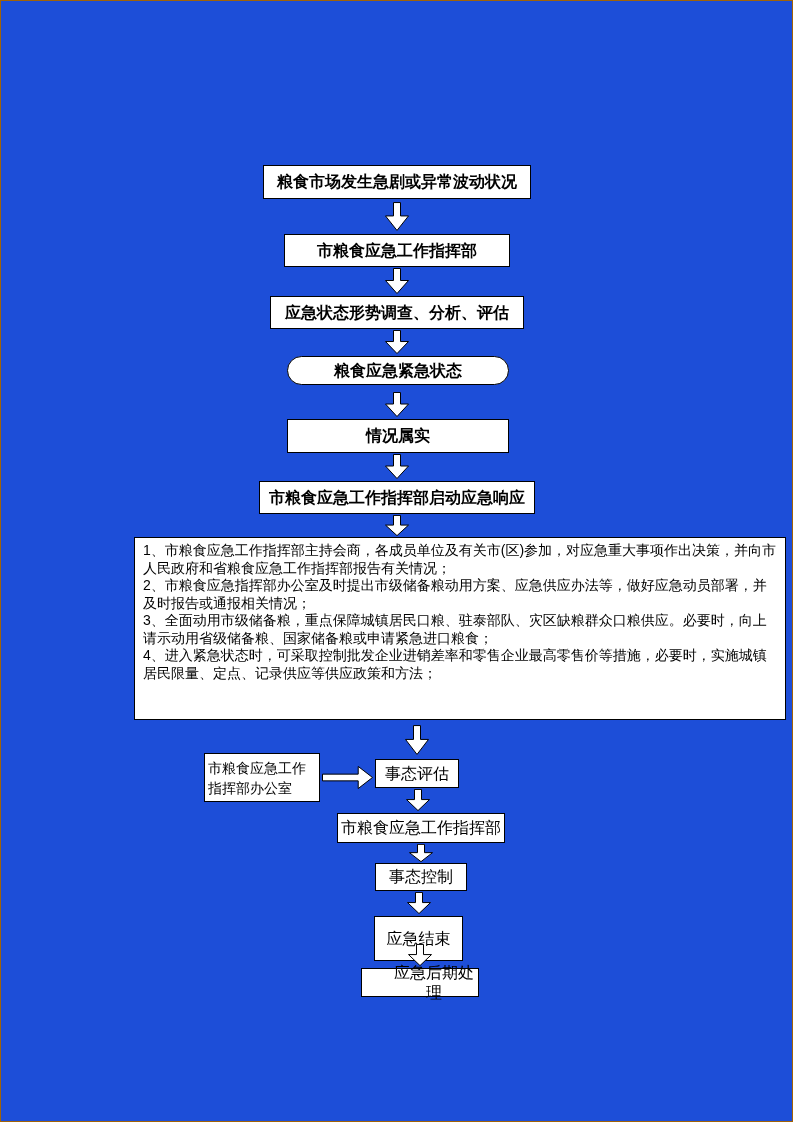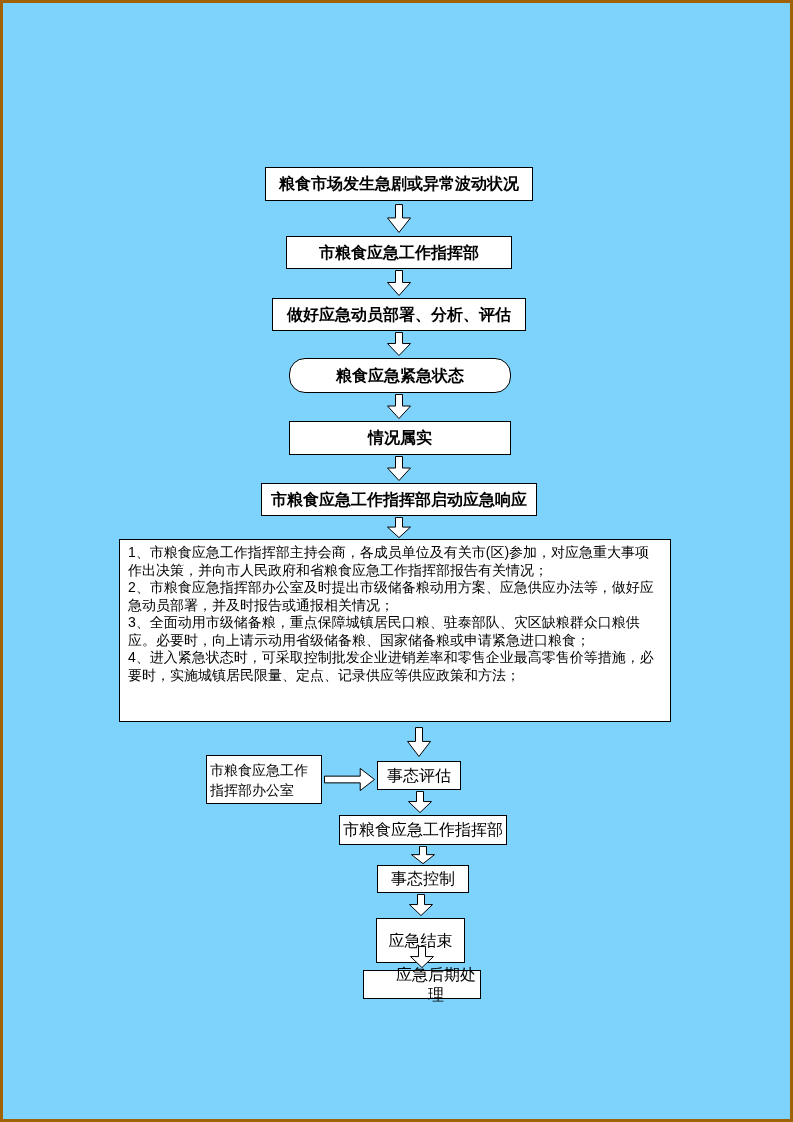--- a/index.html
+++ b/index.html
@@ -5,22 +5,22 @@
   * { margin: 0; padding: 0; box-sizing: border-box; }
   html, body { background: #ffffff; }
   body {
     font-family: "Liberation Sans", "DejaVu Sans", sans-serif;
     color: #000;
   }
   .page {
     position: relative;
     width: 793px;
     height: 1122px;
-    background: #7dd3fc;
-    border: 3px solid #a16207;
+    background: #1d4ed8;
+    border: 1px solid #a16207;
     overflow: hidden;
   }
   .box {
     position: absolute;
     border: 1px solid #000;
     background: #fff;
     display: flex;
     align-items: center;
     justify-content: center;
     text-align: center;
@@ -68,45 +68,45 @@
   <svg class="arrow" style="left:383px; top:201px; width:26px; height:29px;" viewBox="0 0 26 26" preserveAspectRatio="none">
       <use href="#arr-down"></use>
     </svg>
 
   <div class="box bold" style="left:283px; top:233px; width:226px; height:33px;">市粮食应急工作指挥部</div>
 
   <svg class="arrow" style="left:383px; top:267px; width:26px; height:26px;" viewBox="0 0 26 26" preserveAspectRatio="none">
       <use href="#arr-down"></use>
     </svg>
 
-  <div class="box bold" style="left:269px; top:295px; width:254px; height:33px;">做好应急动员部署、分析、评估</div>
+  <div class="box bold" style="left:269px; top:295px; width:254px; height:33px;">应急状态形势调查、分析、评估</div>
 
   <svg class="arrow" style="left:383px; top:329px; width:26px; height:24px;" viewBox="0 0 26 26" preserveAspectRatio="none">
       <use href="#arr-down"></use>
     </svg>
 
-  <div class="box bold" style="left:286px; top:355px; width:222px; height:35px;border-radius:16px;">粮食应急紧急状态</div>
+  <div class="box bold" style="left:286px; top:355px; width:222px; height:29px;border-radius:16px;">粮食应急紧急状态</div>
 
   <svg class="arrow" style="left:383px; top:391px; width:26px; height:25px;" viewBox="0 0 26 26" preserveAspectRatio="none">
       <use href="#arr-down"></use>
     </svg>
 
   <div class="box bold" style="left:286px; top:418px; width:222px; height:34px;">情况属实</div>
 
   <svg class="arrow" style="left:383px; top:453px; width:26px; height:25px;" viewBox="0 0 26 26" preserveAspectRatio="none">
       <use href="#arr-down"></use>
     </svg>
 
   <div class="box bold" style="left:258px; top:480px; width:276px; height:33px;">市粮食应急工作指挥部启动应急响应</div>
 
   <svg class="arrow" style="left:383px; top:514px; width:26px; height:21px;" viewBox="0 0 26 26" preserveAspectRatio="none">
       <use href="#arr-down"></use>
     </svg>
 
-  <div class="measures" style="left:116px; top:536px; width:552px; height:183px;">
+  <div class="measures" style="left:133px; top:536px; width:652px; height:183px;">
     <div class="measure-item">1、市粮食应急工作指挥部主持会商，各成员单位及有关市(区)参加，对应急重大事项作出决策，并向市人民政府和省粮食应急工作指挥部报告有关情况；</div>
     <div class="measure-item">2、市粮食应急指挥部办公室及时提出市级储备粮动用方案、应急供应办法等，做好应急动员部署，并及时报告或通报相关情况；</div>
     <div class="measure-item">3、全面动用市级储备粮，重点保障城镇居民口粮、驻泰部队、灾区缺粮群众口粮供应。必要时，向上请示动用省级储备粮、国家储备粮或申请紧急进口粮食；</div>
     <div class="measure-item">4、进入紧急状态时，可采取控制批发企业进销差率和零售企业最高零售价等措施，必要时，实施城镇居民限量、定点、记录供应等供应政策和方法；</div>
   </div>
 
   <svg class="arrow" style="left:403px; top:724px; width:26px; height:30px;" viewBox="0 0 26 26" preserveAspectRatio="none">
       <use href="#arr-down"></use>
     </svg>
 

